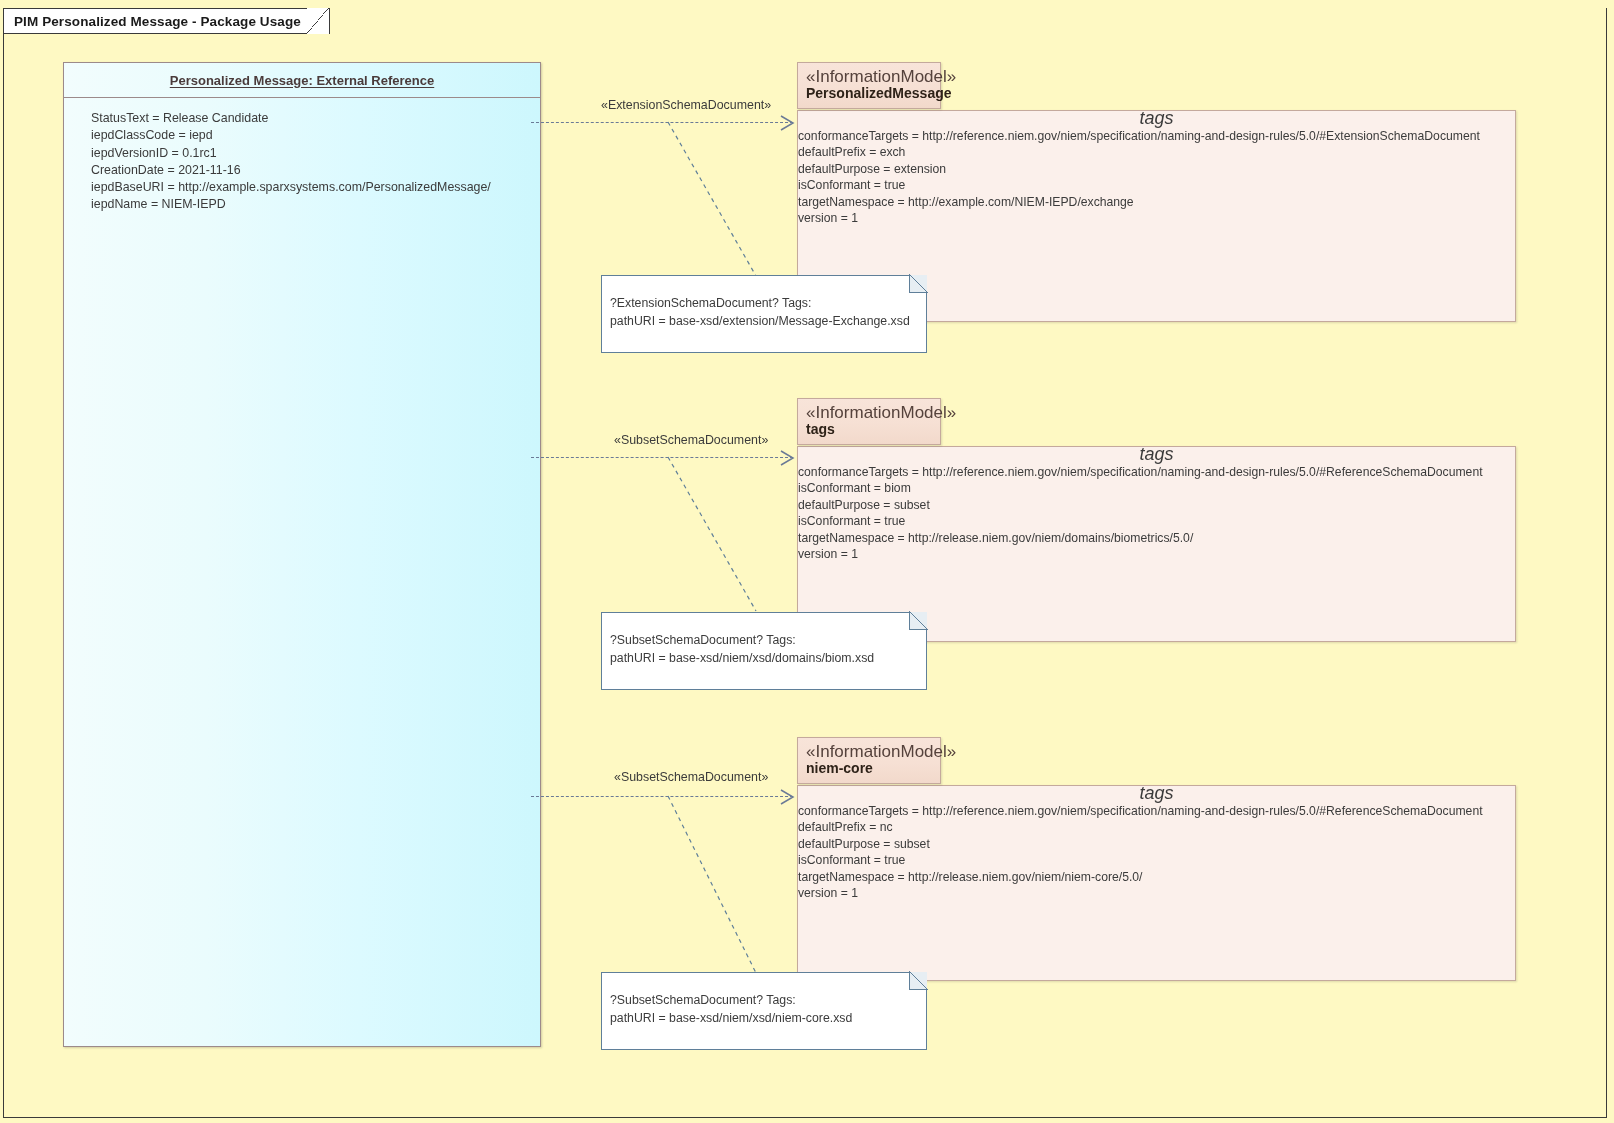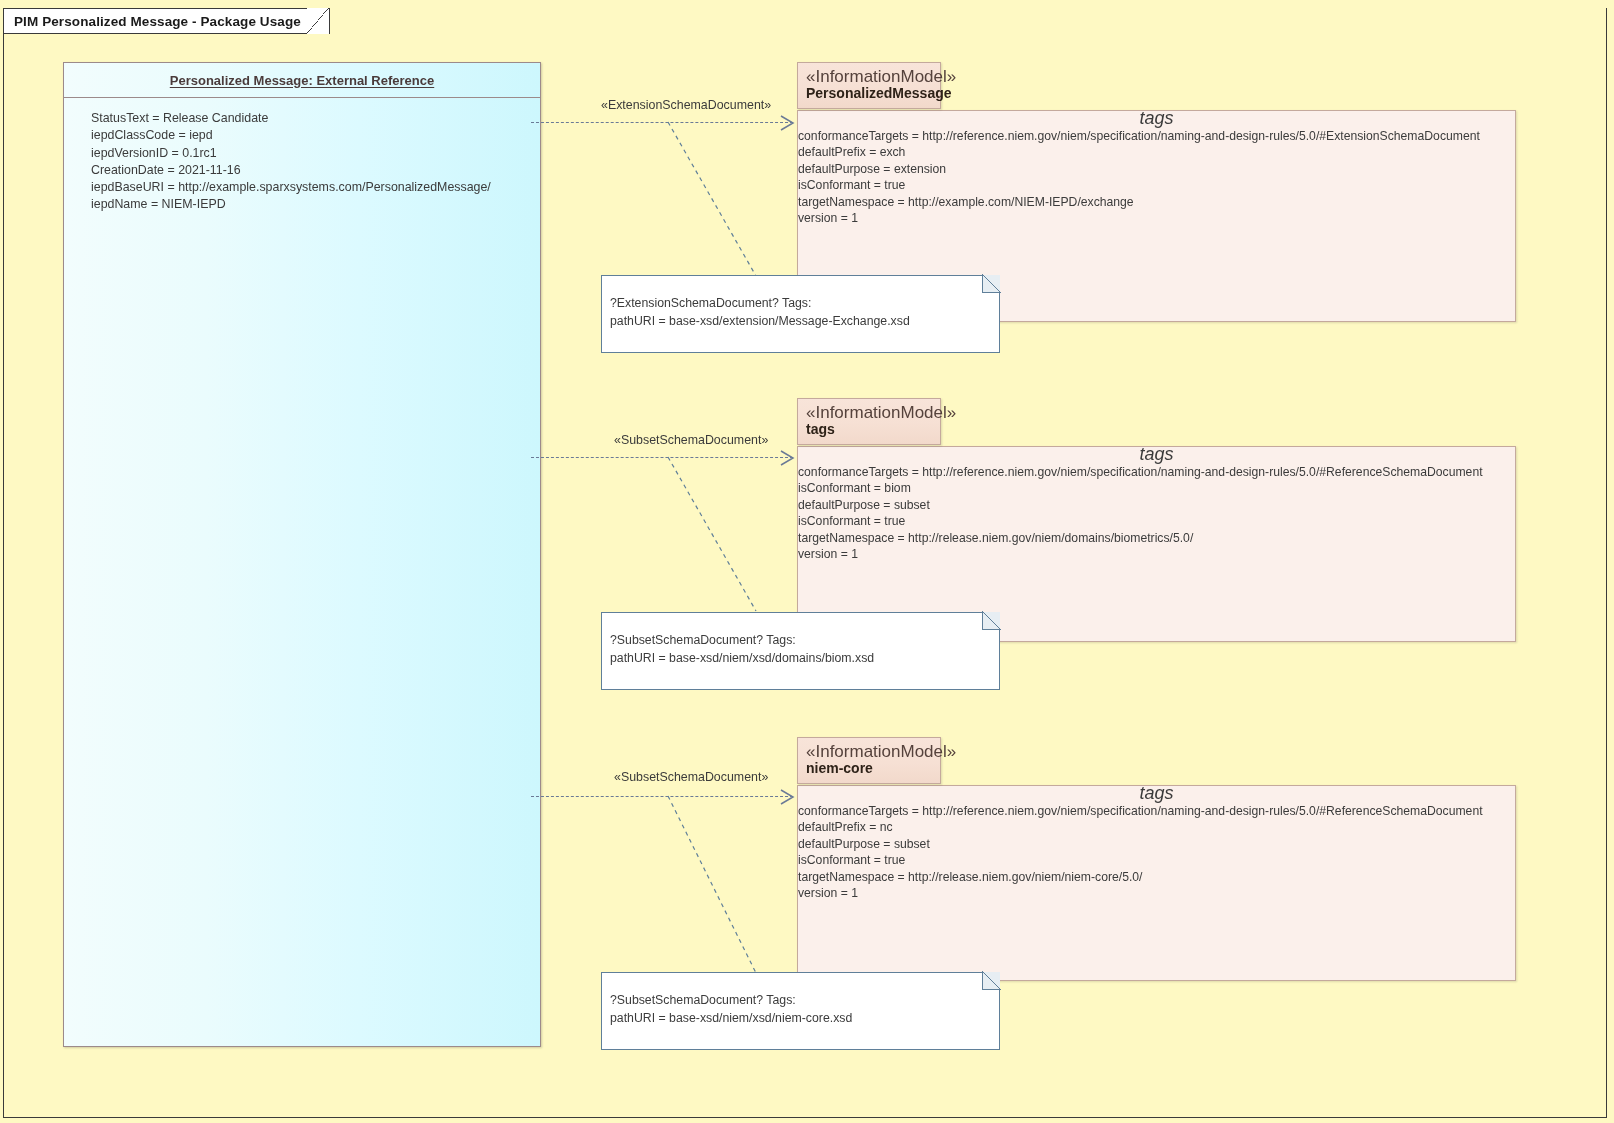--- a/index.html
+++ b/index.html
@@ -159,21 +159,21 @@
   .im-tag{
     font-size:12.2px;
     color:#3b3b3b;
     line-height:16.4px;
     white-space:nowrap;
   }
 
   
   .note{
     position:absolute;
-    width:399px;
+    width:326px;
     height:78px;
     box-sizing:border-box;
   }
   .note-shape{
     position:absolute;
     inset:0;
     background:#ffffff;
     border:1px solid #5f7f99;
     box-sizing:border-box;
     clip-path:polygon(0 0, calc(100% - 18px) 0, 100% 18px, 100% 100%, 0 100%);

